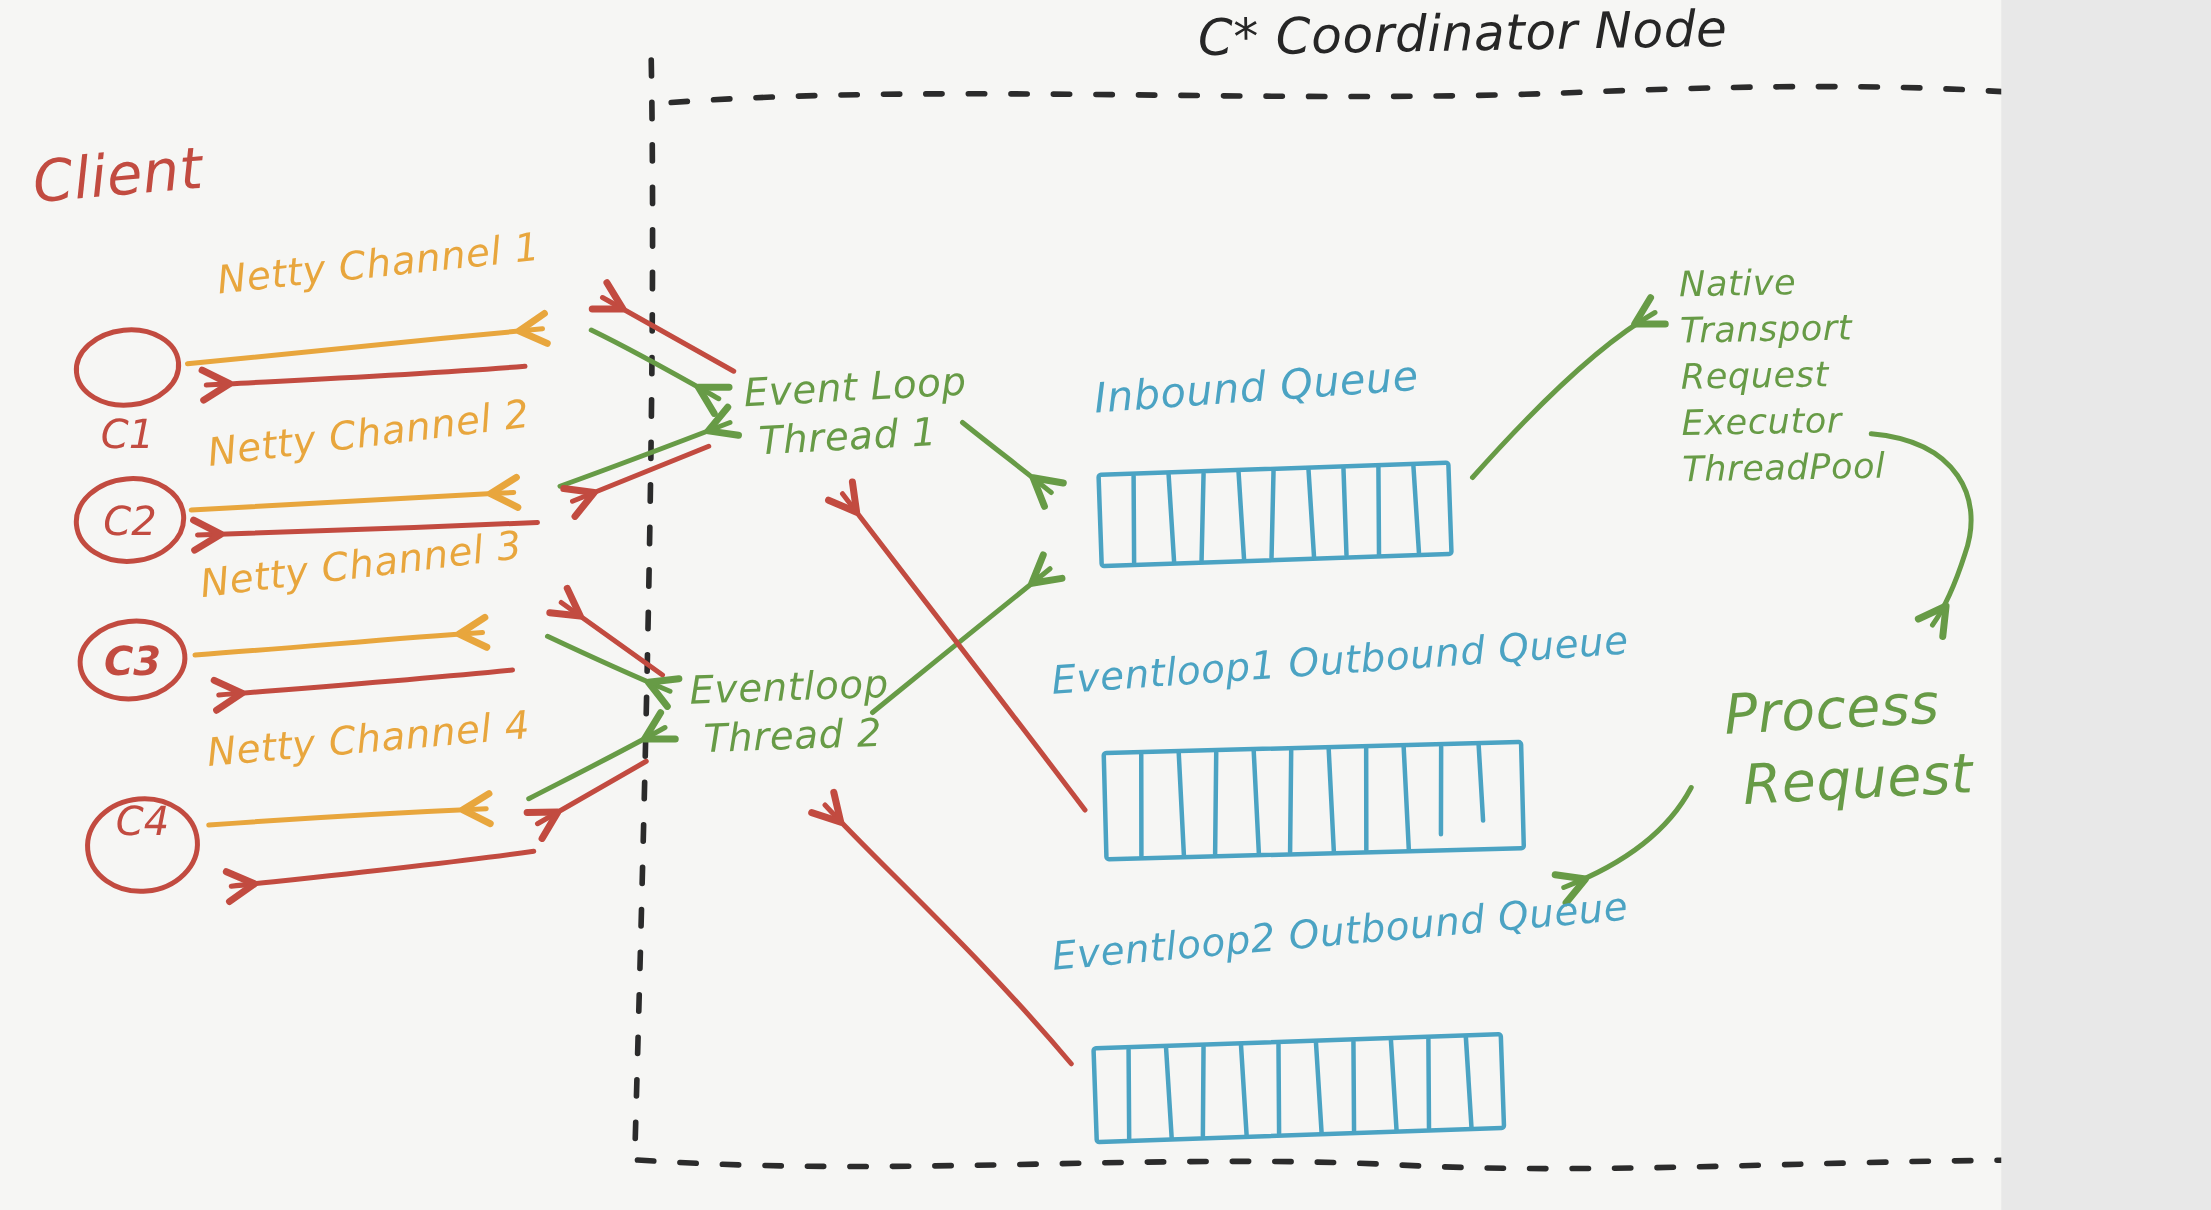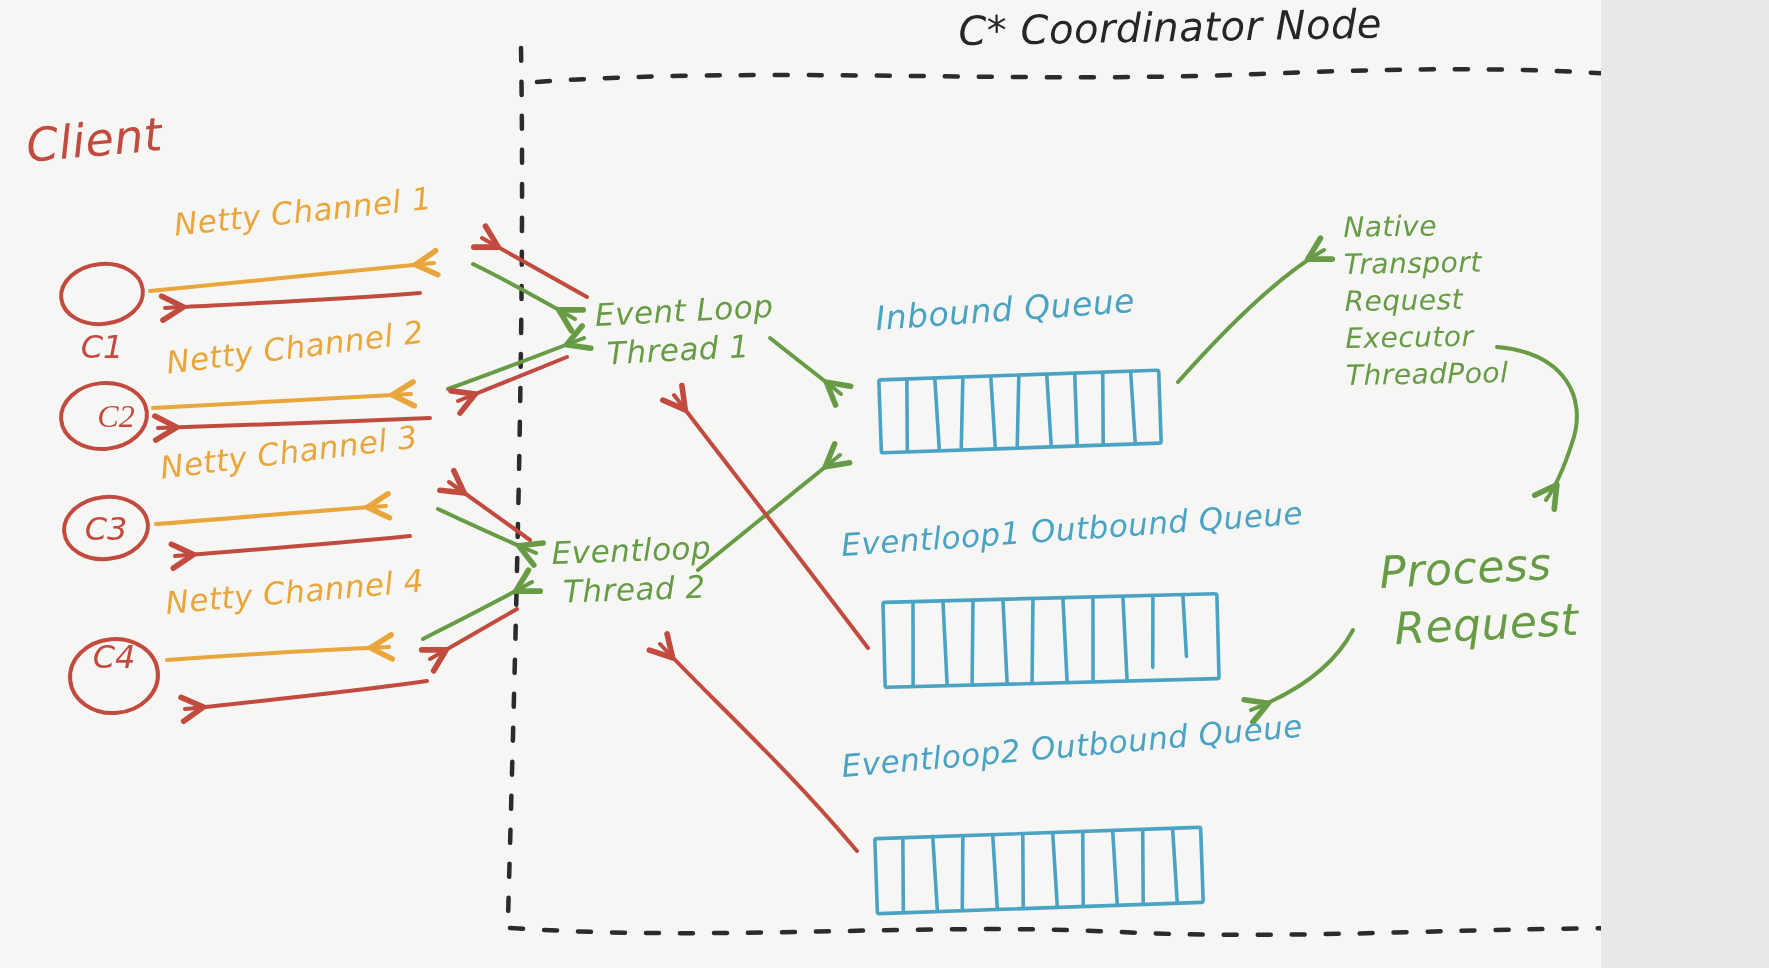--- a/index.html
+++ b/index.html
@@ -143,22 +143,22 @@
         <line x1="1174" y1="834" x2="1176" y2="907"></line>
       </g>
     </g>
   </svg>
 
   <div class="hw ink-c" style="left:958px;top:6px;font-size:40px;transform:rotate(-1deg);">C* Coordinator Node</div>
 
   <div class="hw red" style="left:24px;top:118px;font-size:46px;transform:rotate(-5deg);">Client</div>
 
   <div class="cid" style="left:70px;top:288px;margin-top:40px;">C1</div>
-  <div class="cid" style="left:84px;top:398px;font-family:Liberation Serif, serif;">C2</div>
-  <div class="cid" style="left:74px;top:510px;">C3</div>
+  <div class="cid" style="left:72px;top:398px;">C2</div>
+  <div class="cid" style="left:74px;top:510px;font-weight:bold;">C3</div>
   <div class="cid" style="left:82px;top:638px;">C4</div>
 
   <div class="hw orange" style="left:172px;top:206px;font-size:31px;transform:rotate(-6deg);">Netty Channel 1</div>
   <div class="hw orange" style="left:164px;top:344px;font-size:31px;transform:rotate(-7deg);">Netty Channel 2</div>
   <div class="hw orange" style="left:158px;top:449px;font-size:31px;transform:rotate(-7deg);">Netty Channel 3</div>
   <div class="hw orange" style="left:164px;top:584px;font-size:31px;transform:rotate(-5deg);">Netty Channel 4</div>
 
   <div class="hw green" style="left:594px;top:296px;font-size:31px;transform:rotate(-3deg);">
     <div>Event Loop</div>
     <div class="el-line2">Thread 1</div>

